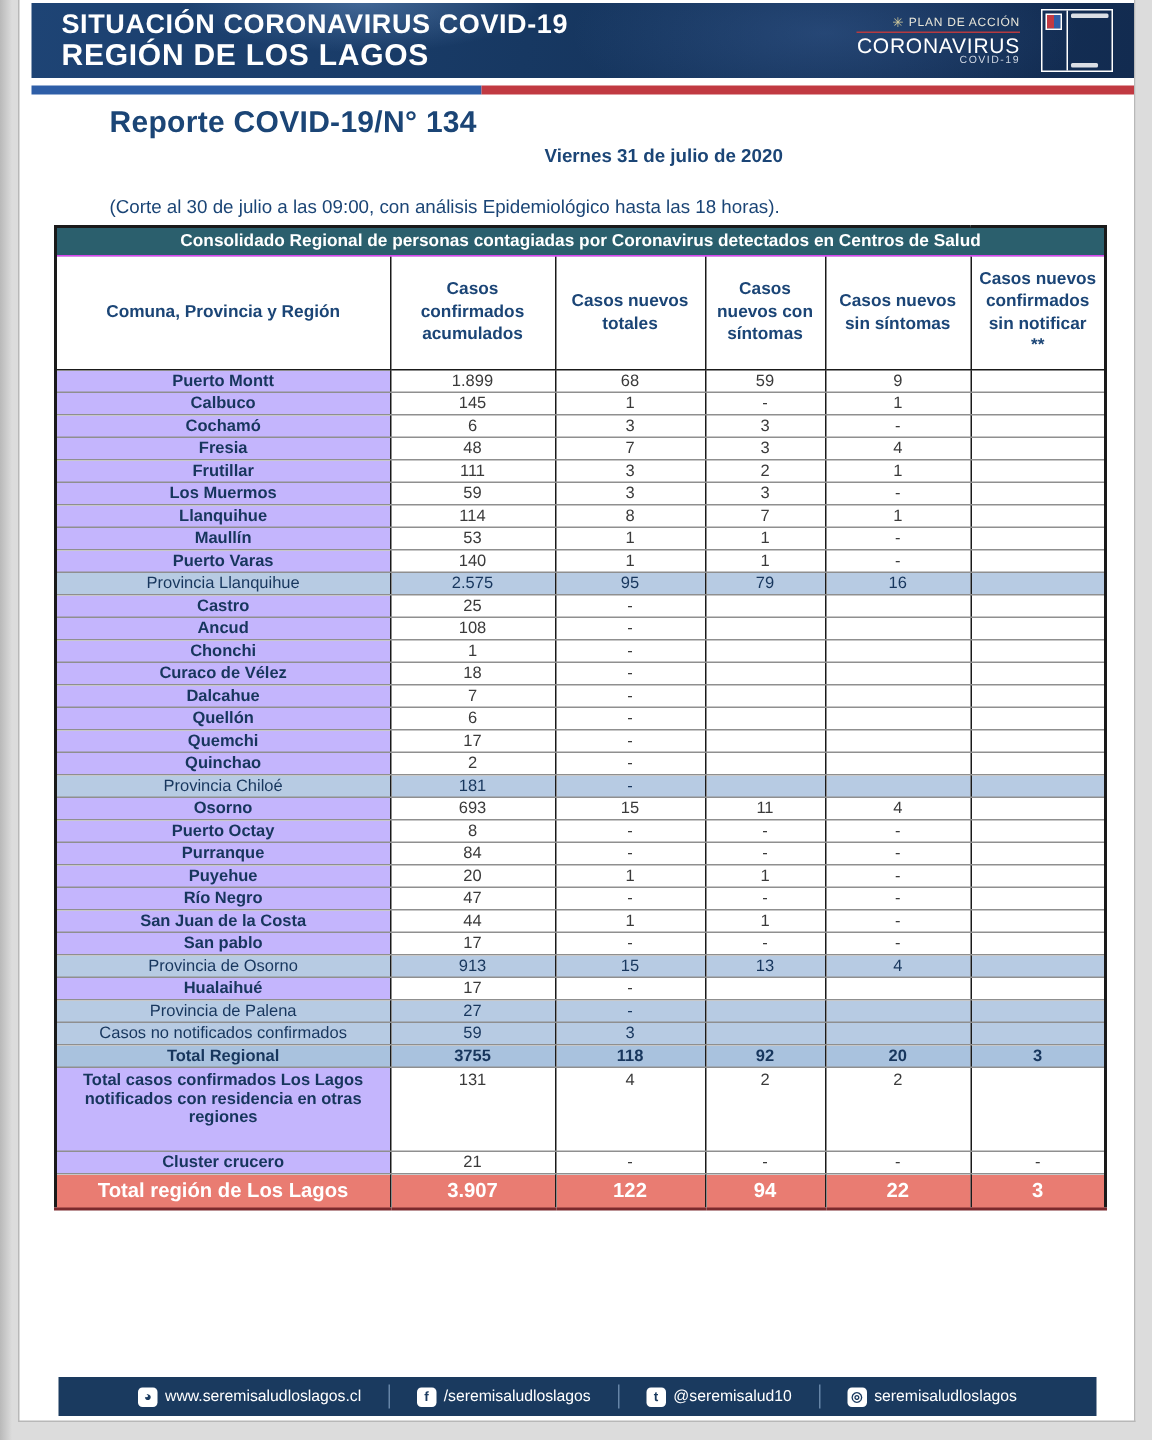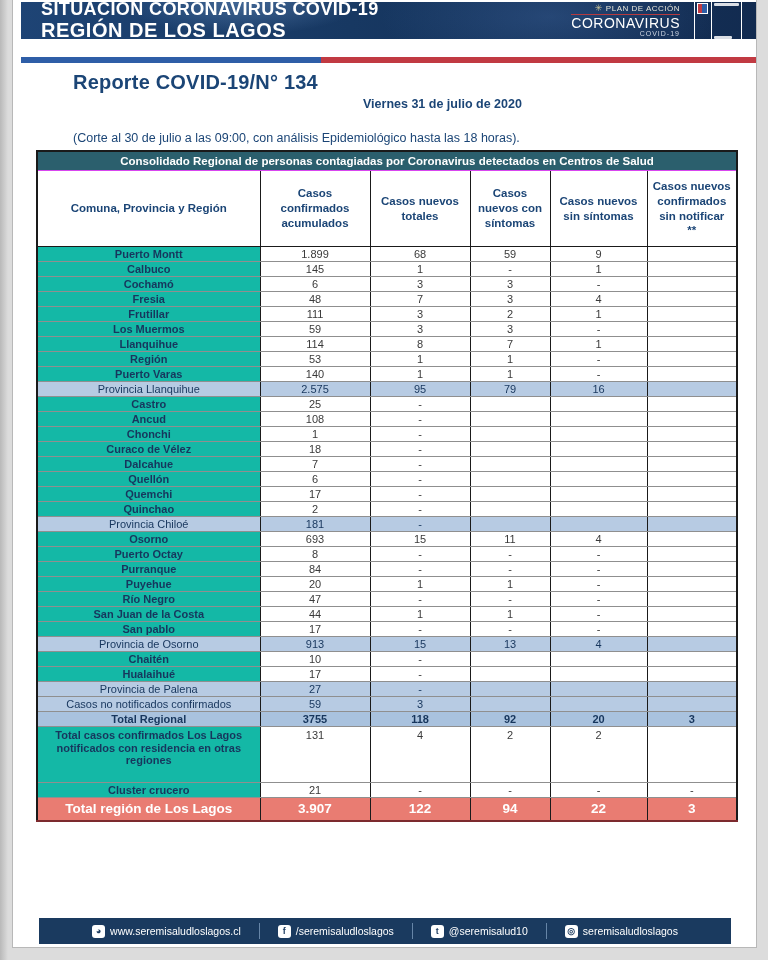--- a/index.html
+++ b/index.html
@@ -8,21 +8,21 @@
     font-family:"Liberation Sans", sans-serif;
     background:linear-gradient(90deg,#b9b9b9 0px,#dcdcdc 8px,#dcdcdc 100%);
     position:relative;
   }
   .page {
     position:absolute; left:12px; top:0; width:745px; height:948px;
     background:#ffffff; border:1px solid #b8b8b8; border-top:none;
   }
   
   .banner {
-    position:absolute; left:8px; top:2px; width:735px; height:37px;
+    position:absolute; left:8px; top:2px; width:735px; height:50px;
     background:
       radial-gradient(ellipse 200px 55px at 30% 0%, rgba(125,165,215,.40), transparent 60%),
       radial-gradient(ellipse 260px 90px at 72% 40%, rgba(70,110,170,.35), transparent 65%),
       linear-gradient(100deg,#1e4475 0%, #173862 45%, #122b50 100%);
     display:flex; align-items:center; justify-content:space-between;
     padding:0 14px 0 20px; color:#fff; overflow:hidden;
   }
   .banner-titles { line-height:1.12; }
   .banner-line1 { font-size:18px; font-weight:bold; letter-spacing:.4px; }
   .banner-line2 { font-size:20px; font-weight:bold; letter-spacing:.5px; }
@@ -66,21 +66,21 @@
     background:#fff; color:#1b4576; font-size:11.5px; font-weight:bold;
     border:1px solid #1a1a1a; text-align:center; vertical-align:middle;
     padding:6px 4px; height:76px; line-height:1.3; white-space:pre-line;
   }
   td {
     border-left:1px solid #1a1a1a; border-right:1px solid #1a1a1a;
     border-top:1px solid #8f8f8f; border-bottom:1px solid #8f8f8f;
     font-size:11px; text-align:center; height:15px; padding:0 3px;
     color:#3a3a3a; background:#fff; line-height:1.15; overflow:hidden;
   }
-  td.c-label { background:#14b8a6; color:#17365d; font-weight:bold; }
+  td.c-label { background:#c4b5fd; color:#17365d; font-weight:bold; }
   tr.row-province td { background:#b7cbe3; color:#17365d; font-weight:normal; }
   tr.row-total td    { background:#a9c2de; color:#17365d; font-weight:bold; }
   tr.row-multiline td{ height:56px; vertical-align:top; padding-top:2px; }
   tr.row-grand td {
     background:#e97c72; color:#fff; font-weight:bold; font-size:13.5px;
     height:23px; border-bottom:2px solid #7c2a2e; border-top:1px solid #404040;
   }
   
   .social-bar {
     position:absolute; left:26px; top:918px; width:692px; height:26px;
@@ -212,21 +212,21 @@
         </tr>
         <tr class="row-normal">
           <td class="c-label">Llanquihue</td>
           <td>114</td>
           <td>8</td>
           <td>7</td>
           <td>1</td>
           <td></td>
         </tr>
         <tr class="row-normal">
-          <td class="c-label">Región</td>
+          <td class="c-label">Maullín</td>
           <td>53</td>
           <td>1</td>
           <td>1</td>
           <td>-</td>
           <td></td>
         </tr>
         <tr class="row-normal">
           <td class="c-label">Puerto Varas</td>
           <td>140</td>
           <td>1</td>
@@ -372,28 +372,20 @@
         </tr>
         <tr class="row-province">
           <td class="c-label">Provincia de Osorno</td>
           <td>913</td>
           <td>15</td>
           <td>13</td>
           <td>4</td>
           <td></td>
         </tr>
         <tr class="row-normal">
-          <td class="c-label">Chaitén</td>
-          <td>10</td>
-          <td>-</td>
-          <td></td>
-          <td></td>
-          <td></td>
-        </tr>
-        <tr class="row-normal">
           <td class="c-label">Hualaihué</td>
           <td>17</td>
           <td>-</td>
           <td></td>
           <td></td>
           <td></td>
         </tr>
         <tr class="row-province">
           <td class="c-label">Provincia de Palena</td>
           <td>27</td>

